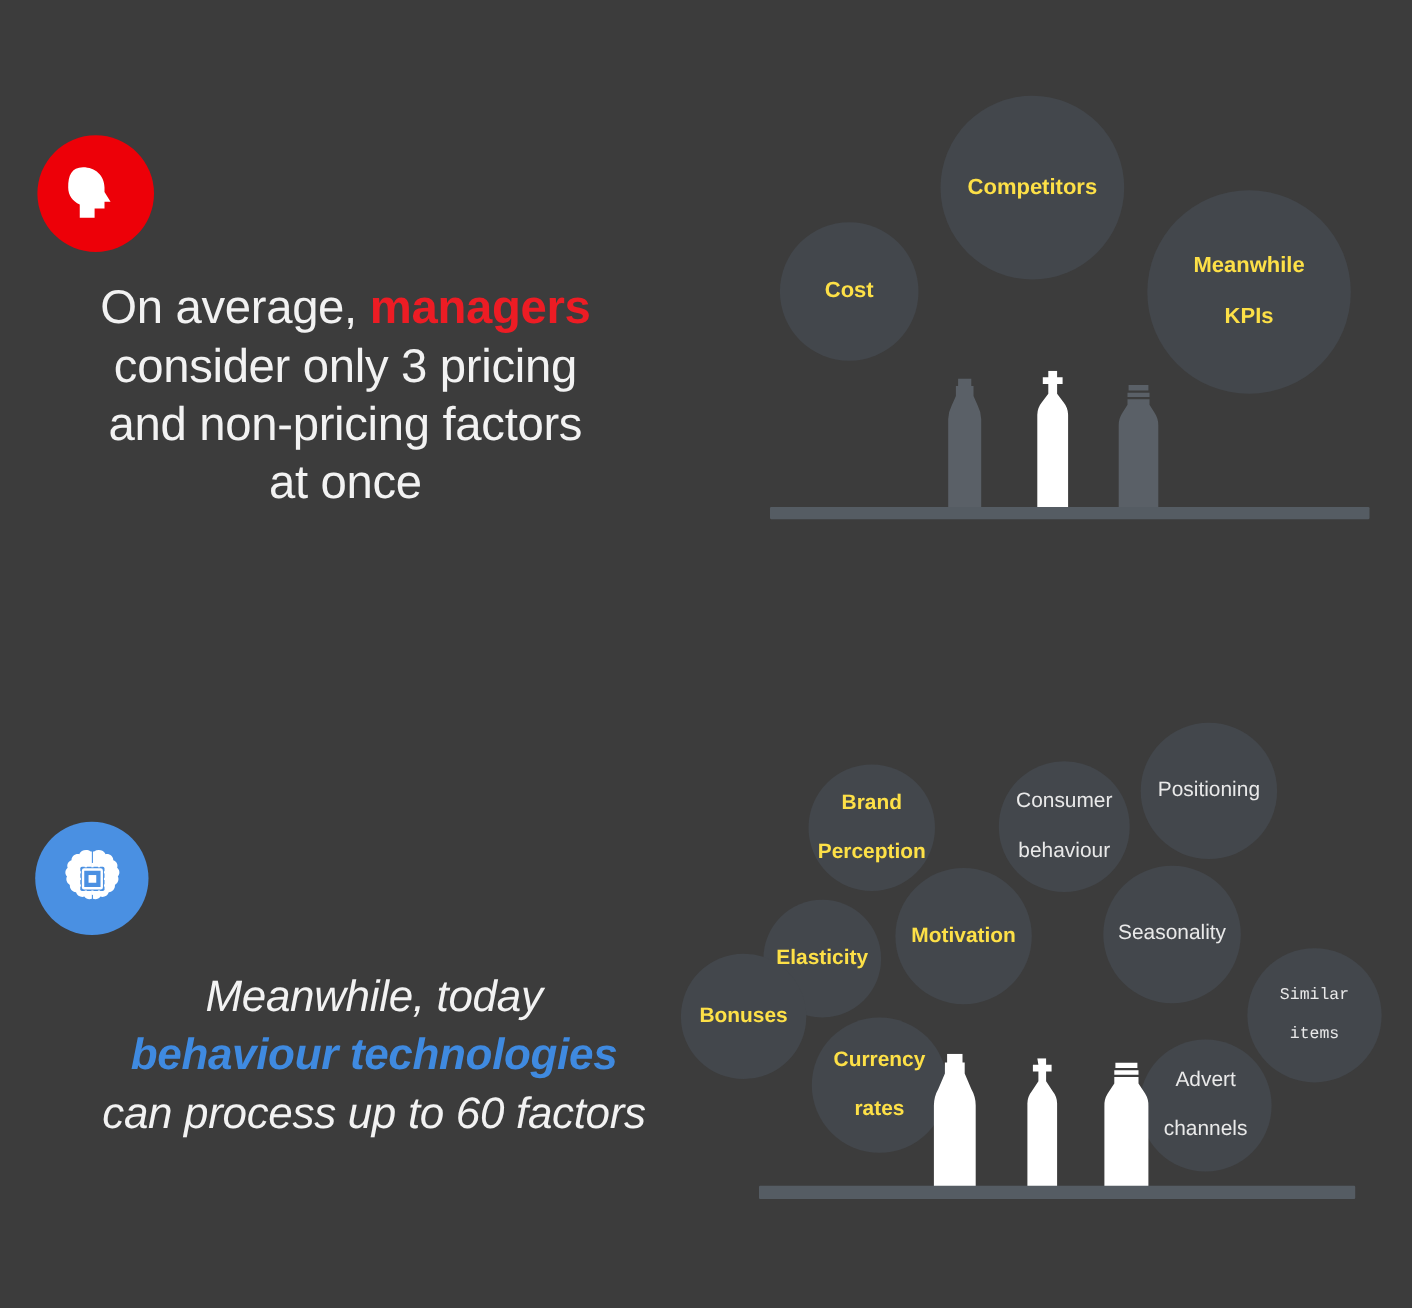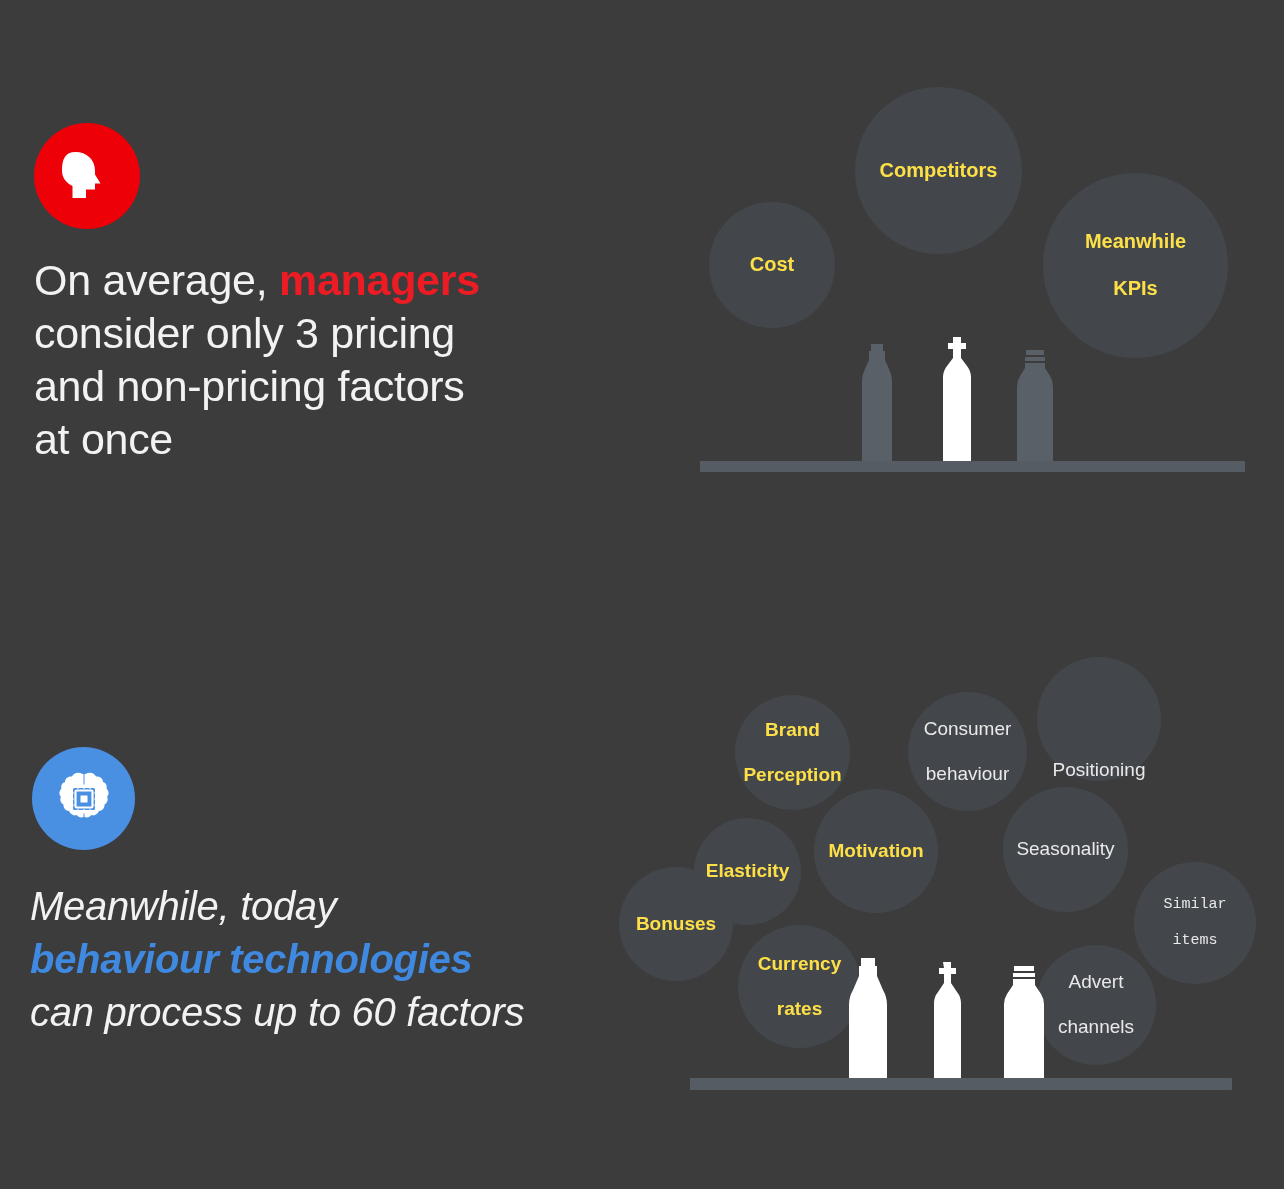--- a/index.html
+++ b/index.html
@@ -13,21 +13,21 @@
   }
   .stage{position:absolute;left:0;top:0;width:1284px;height:1189px;}
 
   
   .badge{position:absolute;border-radius:50%;display:flex;align-items:center;justify-content:center;}
   .badge svg{display:block;}
   #badge-managers{left:34px;top:123px;width:106px;height:106px;background:#ed0008;}
   #badge-ai{left:32px;top:747px;width:103px;height:103px;background:#4a90e2;}
 
   
-  .headline{position:absolute;color:#f2f2f2;font-weight:400;letter-spacing:-0.3px;}
+  .headline{position:absolute;color:#f2f2f2;font-weight:400;letter-spacing:-0.3px;text-align:center;}
   #headline-managers{left:34px;top:254px;width:560px;font-size:43px;line-height:53px;}
   #headline-ai{left:30px;top:880px;width:620px;font-size:40px;line-height:53px;font-style:italic;}
   .accent-red{color:#ed1c24;font-weight:700;}
   .accent-blue{color:#3f8ae0;font-weight:700;}
 
   
   .bubble{
     position:absolute;border-radius:50%;
     background:#43474c;
     display:flex;align-items:center;justify-content:center;
@@ -131,21 +131,21 @@
   </div>
 
   <div class="bubble b-bold" style="left:735px;top:695px;width:115px;height:115px;font-size:19px;">
     <span><span>Brand</span><br><span>Perception</span></span>
   </div>
 
   <div class="bubble b-reg" style="left:908px;top:692px;width:119px;height:119px;font-size:19px;">
     <span><span>Consumer</span><br><span>behaviour</span></span>
   </div>
 
-  <div class="bubble b-reg" style="left:1037px;top:657px;width:124px;height:124px;font-size:19px;align-items:flex-end;">
+  <div class="bubble b-reg" style="left:1037px;top:657px;width:124px;height:124px;font-size:19px;">
     <span>Positioning</span>
   </div>
 
 
   <div class="bubble b-bold" style="left:814px;top:789px;width:124px;height:124px;font-size:19px;">
     <span>Motivation</span>
   </div>
 
   <div class="bubble b-reg" style="left:1003px;top:787px;width:125px;height:125px;font-size:19px;">
     <span>Seasonality</span>

